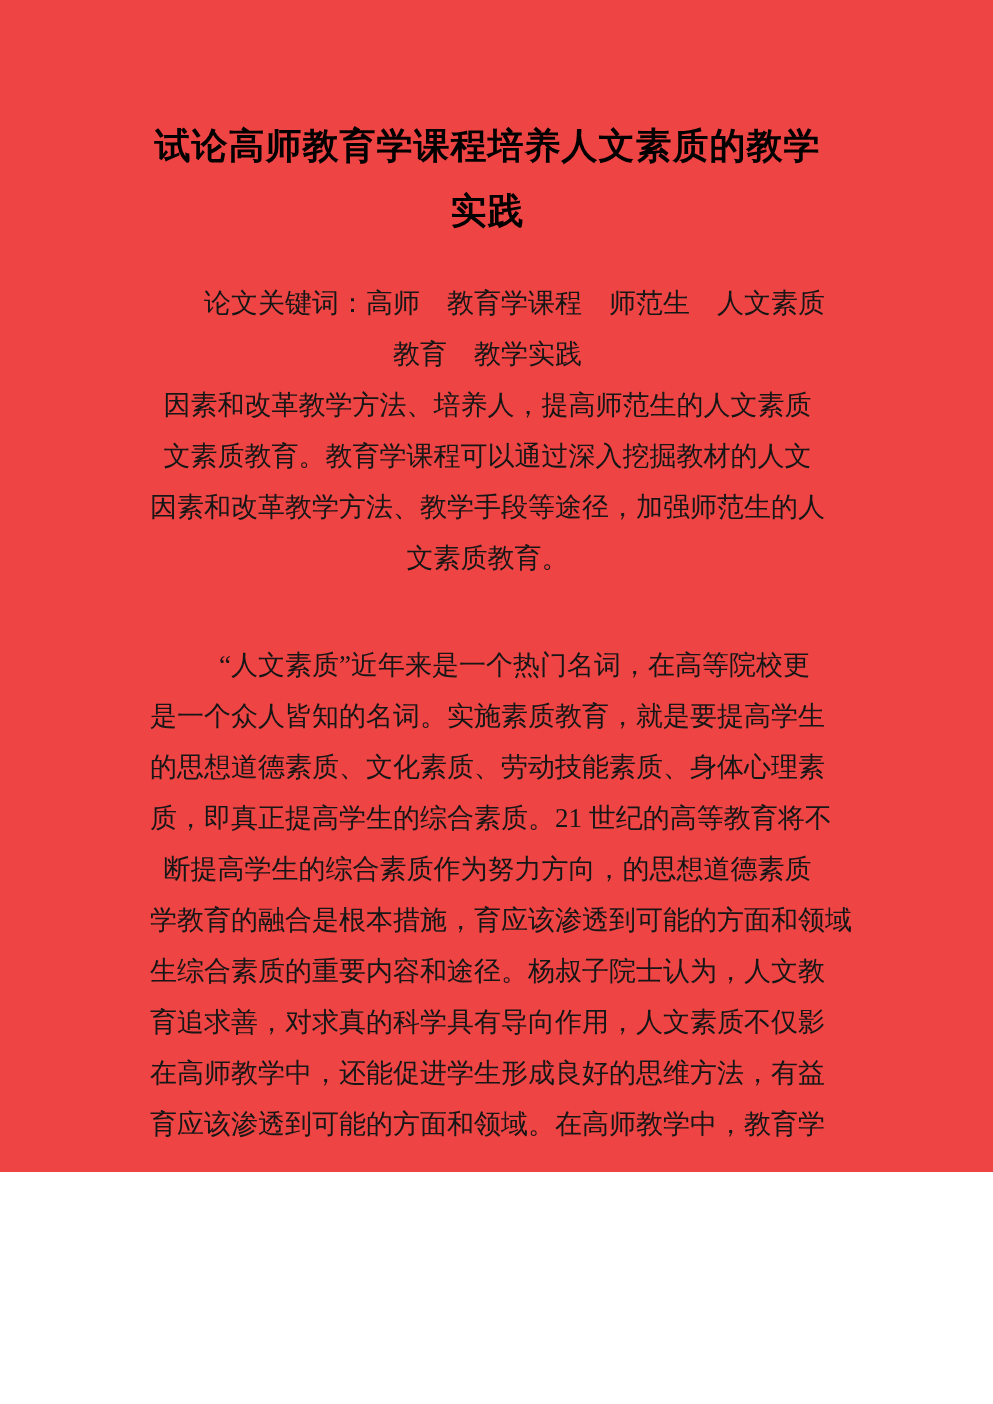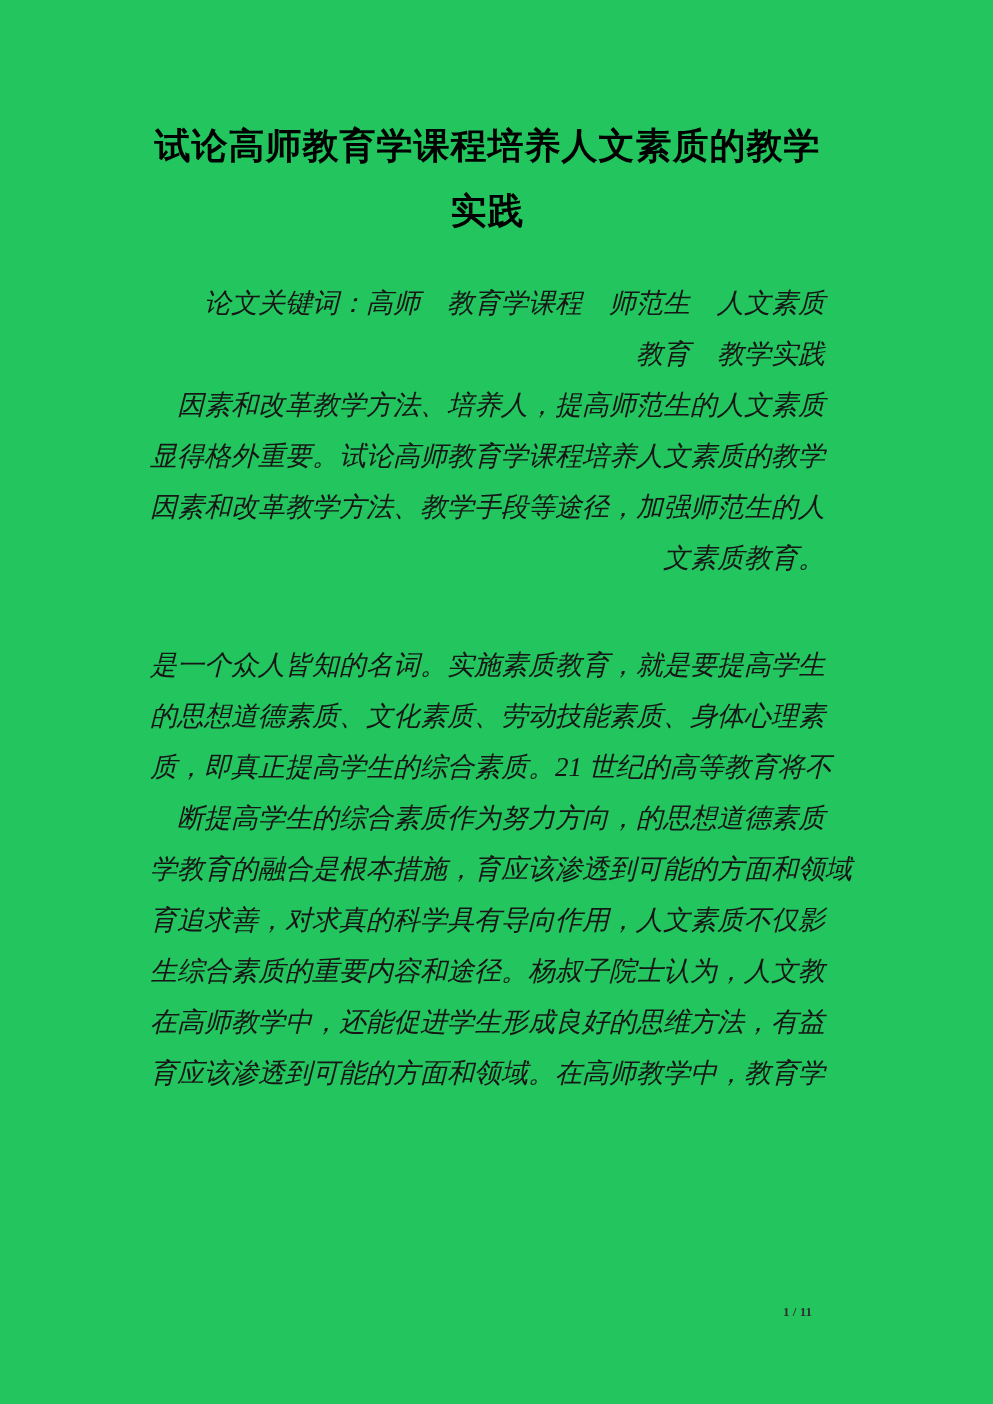--- a/index.html
+++ b/index.html
@@ -3,22 +3,22 @@
 <meta charset="utf-8">
 <style>
   html, body {
     margin: 0;
     padding: 0;
     background: #ffffff;
   }
   #page {
     position: relative;
     width: 993px;
-    height: 1404px;
-    background: #22c55e;
+    height: 1172px;
+    background: #ef4444;
     overflow: hidden;
     font-family: "Liberation Serif", "DejaVu Serif", serif;
     color: #161616;
   }
   #content {
     position: absolute;
     left: 150px;
     top: 0;
     width: 675px;
   }
@@ -42,22 +42,21 @@
   }
   .para {
     margin: 0;
   }
   .para.spaced {
     margin-top: 56px;
   }
   .line {
     white-space: nowrap;
     height: 51px;
-    text-align: right;
-    font-style: italic;
+    text-align: center;
   }
   .footer {
     position: absolute;
     top: 1300px;
     right: 181px;
     font-size: 13px;
     font-weight: 700;
     line-height: 24px;
     color: #2f2f2f;
     font-family: "Liberation Serif", "DejaVu Serif", serif;
@@ -72,31 +71,32 @@
       <div class="title-line">试论高师教育学课程培养人文素质的教学</div>
       <div class="title-line">实践</div>
     </div>
     <div class="paras">
         <div class="para">
           <div class="line">　　论文关键词：高师　教育学课程　师范生　人文素质</div>
           <div class="line">教育　教学实践</div>
         </div>
         <div class="para">
           <div class="line">因素和改革教学方法、培养人，提高师范生的人文素质</div>
-          <div class="line">显得格外重要。试论高师教育学课程培养人文素质的教学</div>
+          <div class="line">文素质教育。教育学课程可以通过深入挖掘教材的人文</div>
           <div class="line">因素和改革教学方法、教学手段等途径，加强师范生的人</div>
           <div class="line">文素质教育。</div>
         </div>
         <div class="para spaced">
+          <div class="line">　　“人文素质”近年来是一个热门名词，在高等院校更</div>
           <div class="line">是一个众人皆知的名词。实施素质教育，就是要提高学生</div>
           <div class="line">的思想道德素质、文化素质、劳动技能素质、身体心理素</div>
           <div class="line">质，即真正提高学生的综合素质。21 世纪的高等教育将不</div>
           <div class="line">断提高学生的综合素质作为努力方向，的思想道德素质</div>
           <div class="line">学教育的融合是根本措施，育应该渗透到可能的方面和领域</div>
+          <div class="line">生综合素质的重要内容和途径。杨叔子院士认为，人文教</div>
           <div class="line">育追求善，对求真的科学具有导向作用，人文素质不仅影</div>
-          <div class="line">生综合素质的重要内容和途径。杨叔子院士认为，人文教</div>
           <div class="line">在高师教学中，还能促进学生形成良好的思维方法，有益</div>
           <div class="line">育应该渗透到可能的方面和领域。在高师教学中，教育学</div>
         </div>
       </div>
   </div>
   <div class="footer">1 / 11</div>
 </div>
 
 </body></html>

